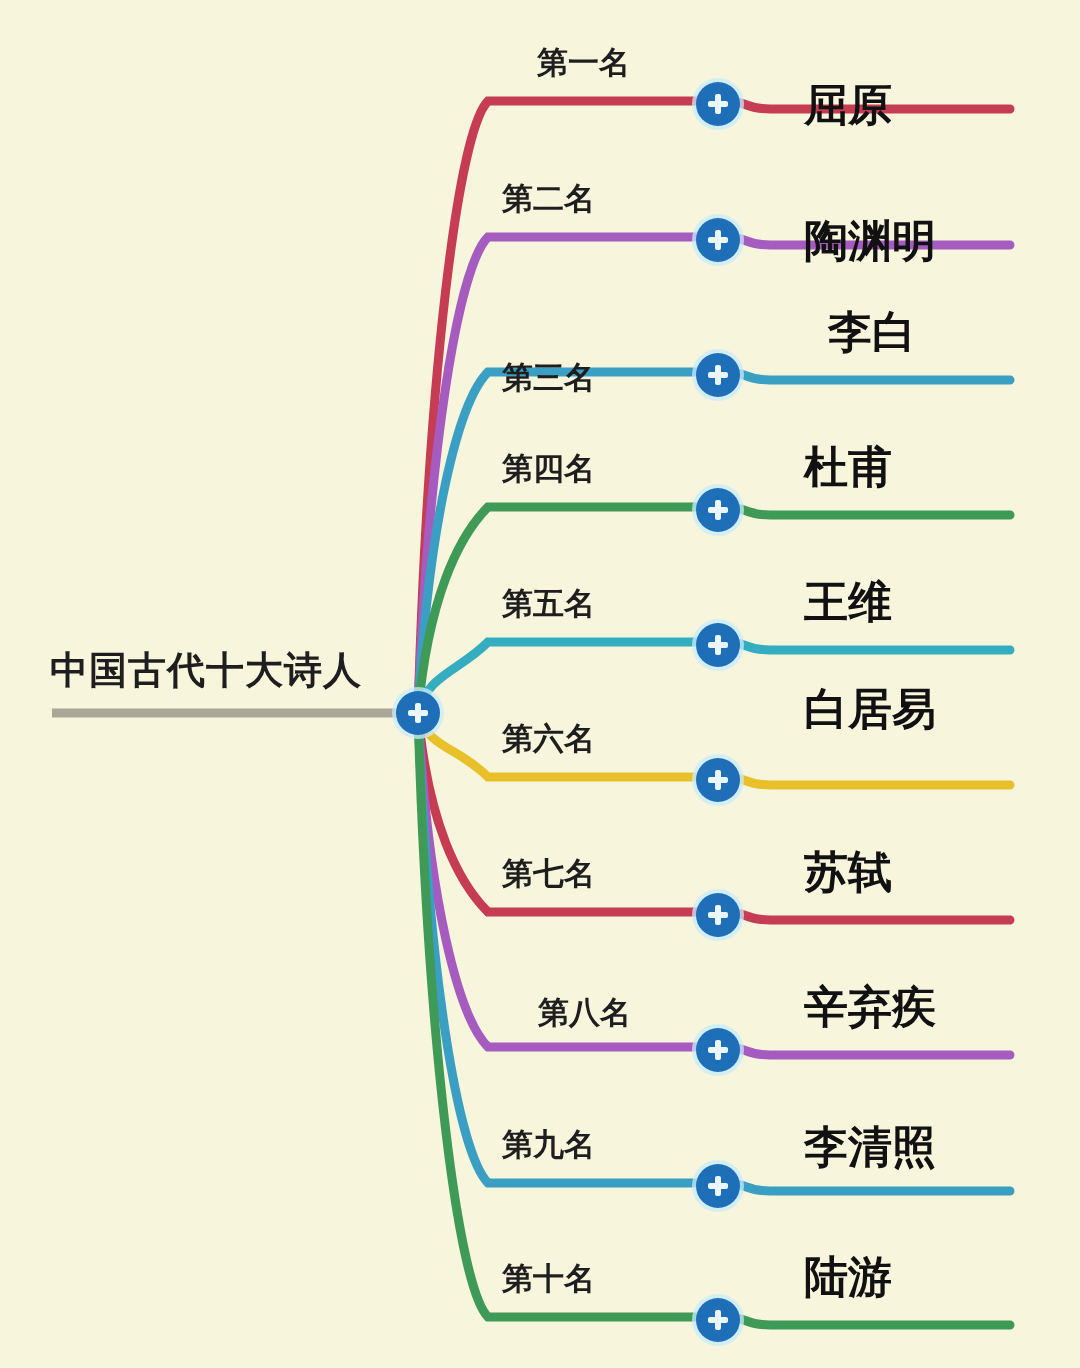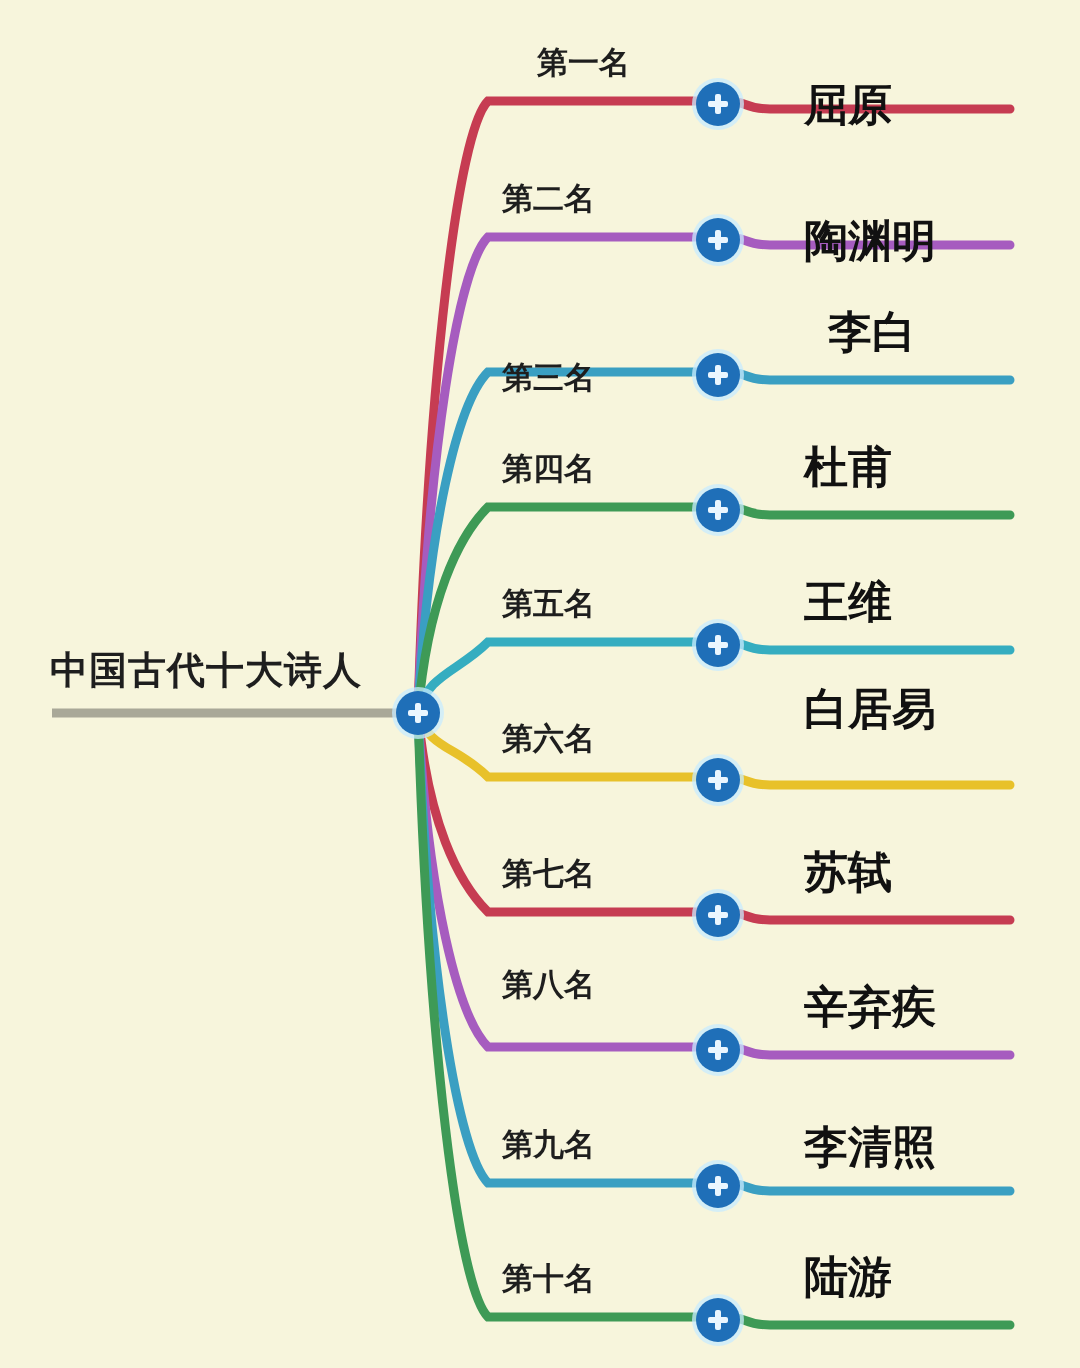--- a/index.html
+++ b/index.html
@@ -82,21 +82,21 @@
       <div class="node" style="left: 718px; top: 510px;"></div>
       <div class="rank-label" style="top: 583px;">第五名</div>
       <div class="name-label" style="top: 573px;">王维</div>
       <div class="node" style="left: 718px; top: 645px;"></div>
       <div class="rank-label" style="top: 718px;">第六名</div>
       <div class="name-label" style="top: 680px;">白居易</div>
       <div class="node" style="left: 718px; top: 780px;"></div>
       <div class="rank-label" style="top: 853px;">第七名</div>
       <div class="name-label" style="top: 843px;">苏轼</div>
       <div class="node" style="left: 718px; top: 915px;"></div>
-      <div class="rank-label" style="top: 964px;">第八名</div>
+      <div class="rank-label" style="top: 992px; margin-left: 36px;">第八名</div>
       <div class="name-label" style="top: 978px;">辛弃疾</div>
       <div class="node" style="left: 718px; top: 1050px;"></div>
       <div class="rank-label" style="top: 1124px;">第九名</div>
       <div class="name-label" style="top: 1118px;">李清照</div>
       <div class="node" style="left: 718px; top: 1186px;"></div>
       <div class="rank-label" style="top: 1258px;">第十名</div>
       <div class="name-label" style="top: 1248px;">陆游</div>
       <div class="node" style="left: 718px; top: 1320px;"></div>
     </div>
 </div>

